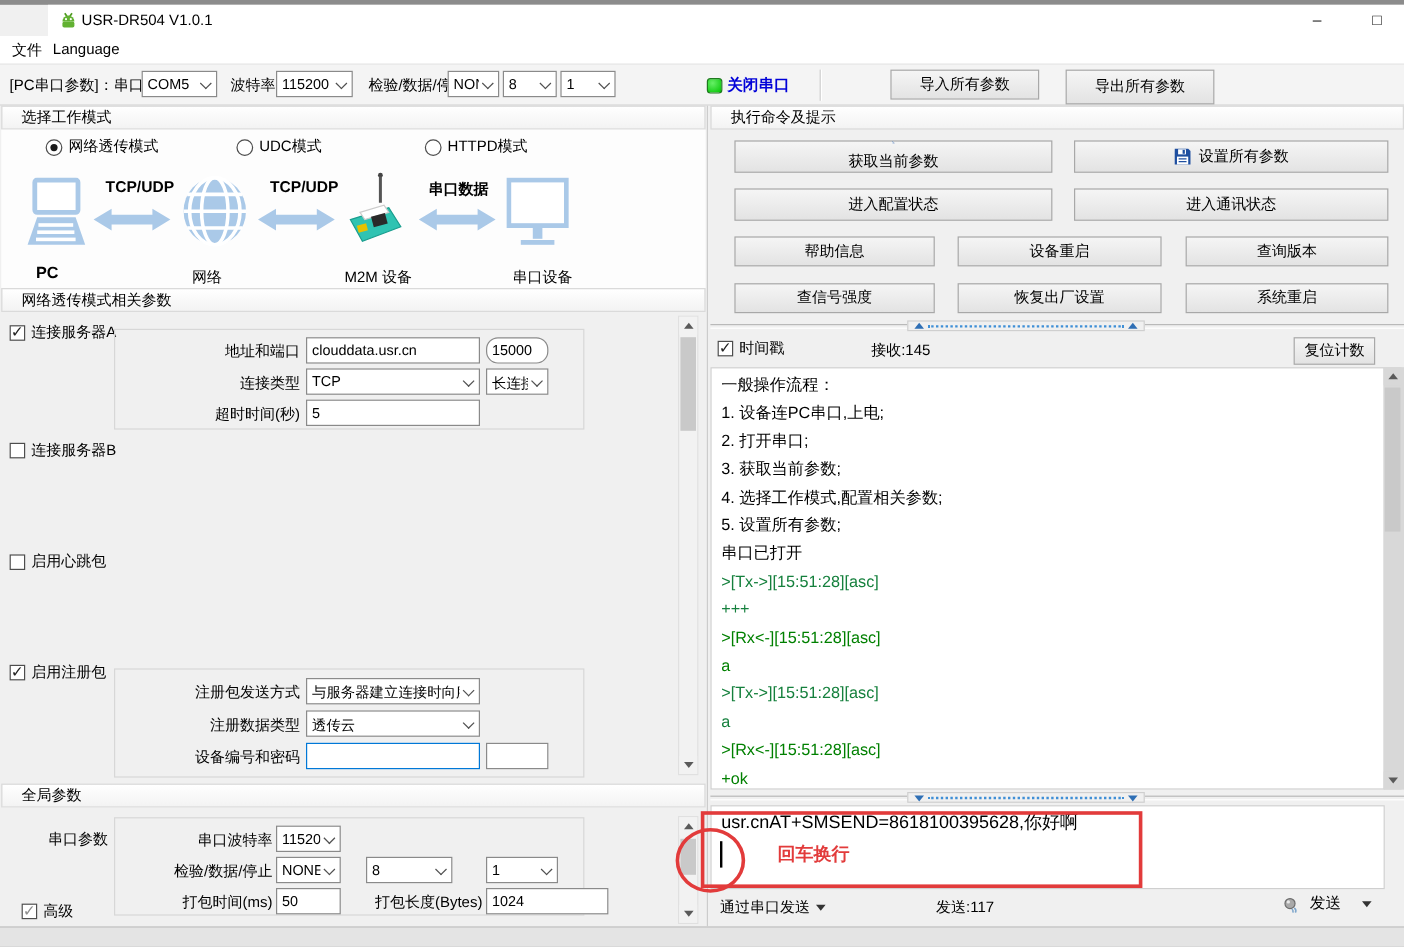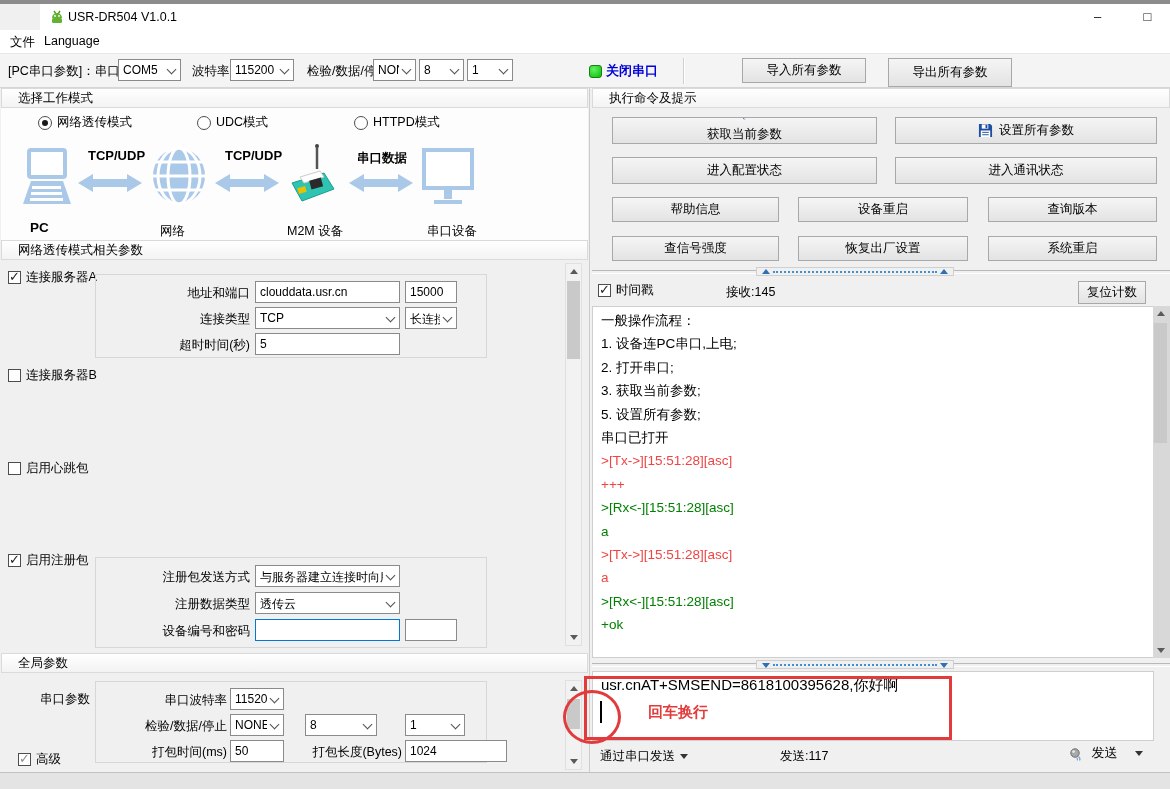--- a/index.html
+++ b/index.html
@@ -53,21 +53,21 @@
   .splitter .groove{position:absolute;left:0;right:0;top:3px;height:2px;border-top:1px solid #b9b9b9;border-bottom:1px solid #ffffff;}
   .splitter .handle{position:absolute;left:164px;width:198px;top:0;height:9px;background:#f0f0f0;border:1px solid #cfcfcf;box-sizing:border-box;}
   .splitter .dots{position:absolute;left:16px;right:16px;top:3px;border-top:2px dotted #3f8fd6;}
   .splitter .tri{position:absolute;top:1px;width:0;height:0;border-left:4px solid transparent;border-right:4px solid transparent;}
   .splitter .tri.up{border-bottom:5px solid #2f6fb5;}
   .splitter .tri.dn{border-top:5px solid #2f6fb5;}
   
   .logbox{position:absolute;left:592px;top:306px;width:562px;height:352px;background:#fff;border:1px solid #cfcfcf;box-sizing:border-box;overflow:hidden;}
   .log-line{padding-left:8px;line-height:23.4px;font-size:13.5px;white-space:nowrap;}
   .c-black{color:#000;}
-  .c-blue{color:#ef4444;}
+  .c-blue{color:#15803d;}
   .c-green{color:#008000;}
   
   .sendbox{position:absolute;left:592px;top:671px;width:562px;height:70px;background:#fff;border:1px solid #cfcfcf;box-sizing:border-box;}
   .send-text{position:absolute;left:8px;top:4px;font-size:15px;white-space:nowrap;}
   .caret{position:absolute;left:7px;top:29px;width:2px;height:22px;background:#000;}
   .red-rect{position:absolute;left:584px;top:676px;width:368px;height:64px;border:3px solid #e23b3b;box-sizing:border-box;pointer-events:none;}
   .red-ellipse{position:absolute;left:563px;top:690px;width:58px;height:54px;border:3px solid #e23b3b;border-radius:50%;box-sizing:border-box;pointer-events:none;}
   .red-note{position:absolute;color:#e23b3b;font-weight:bold;font-size:15px;}
   .mini-tri{display:inline-block;width:0;height:0;border-left:4px solid transparent;border-right:4px solid transparent;border-top:5px solid #333;margin-left:5px;vertical-align:middle;}
   .bottomstrip{position:absolute;left:0;top:772px;width:1170px;height:17px;background:#e4e4e4;border-top:1px solid #c2c2c2;box-sizing:border-box;}
@@ -205,21 +205,21 @@
 
   <div class="cbwrap" style="left:8px;top:269px;">
     <span class="cb checked">
         <span class="mk">✓</span>
       </span>
     <span>连接服务器A</span>
   </div>
   <div class="gbox" style="left:95px;top:274px;width:392px;height:84px;"></div>
   <span class="rlabel" style="left:95px;top:285px;width:155px;">地址和端口</span>
   <input class="tinput" style="left: 255px; top: 281px; width: 145px;" value="clouddata.usr.cn">
-  <input class="tinput" style="left: 405px; top: 281px; width: 52px;" value="15000">
+  <input class="tinput" style="left: 405px; top: 281px; width: 52px; border-radius: 10px;" value="15000">
   <span class="rlabel" style="left:95px;top:311px;width:155px;">连接类型</span>
   <span class="combo" style="left:255px;top:307px;width:145px;">
     <span class="ctext">TCP</span>
       <i class="chev"></i>
   </span>
   <span class="combo" style="left:405px;top:307px;width:52px;">
     <span class="ctext">长连接</span>
       <i class="chev"></i>
   </span>
   <span class="rlabel" style="left:95px;top:337px;width:155px;">超时时间(秒)</span>
@@ -347,20 +347,21 @@
   </div>
   <span class="lbl" style="left:726px;top:284px;">接收:145</span>
   <div class="btn" style="left:1078px;top:281px;width:68px;height:23px;">复位计数</div>
 
   <div class="logbox">
     <div style="padding-top:2px;">
         <div class="log-line c-black">一般操作流程：</div>
         <div class="log-line c-black">1. 设备连PC串口,上电;</div>
         <div class="log-line c-black">2. 打开串口;</div>
         <div class="log-line c-black">3. 获取当前参数;</div>
+        <div class="log-line c-black">4. 选择工作模式,配置相关参数;</div>
         <div class="log-line c-black">5. 设置所有参数;</div>
         <div class="log-line c-black">串口已打开</div>
         <div class="log-line c-blue">&gt;[Tx-&gt;][15:51:28][asc]</div>
         <div class="log-line c-blue">+++</div>
         <div class="log-line c-green">&gt;[Rx&lt;-][15:51:28][asc]</div>
         <div class="log-line c-green">a</div>
         <div class="log-line c-blue">&gt;[Tx-&gt;][15:51:28][asc]</div>
         <div class="log-line c-blue">a</div>
         <div class="log-line c-green">&gt;[Rx&lt;-][15:51:28][asc]</div>
         <div class="log-line c-green">+ok</div>

